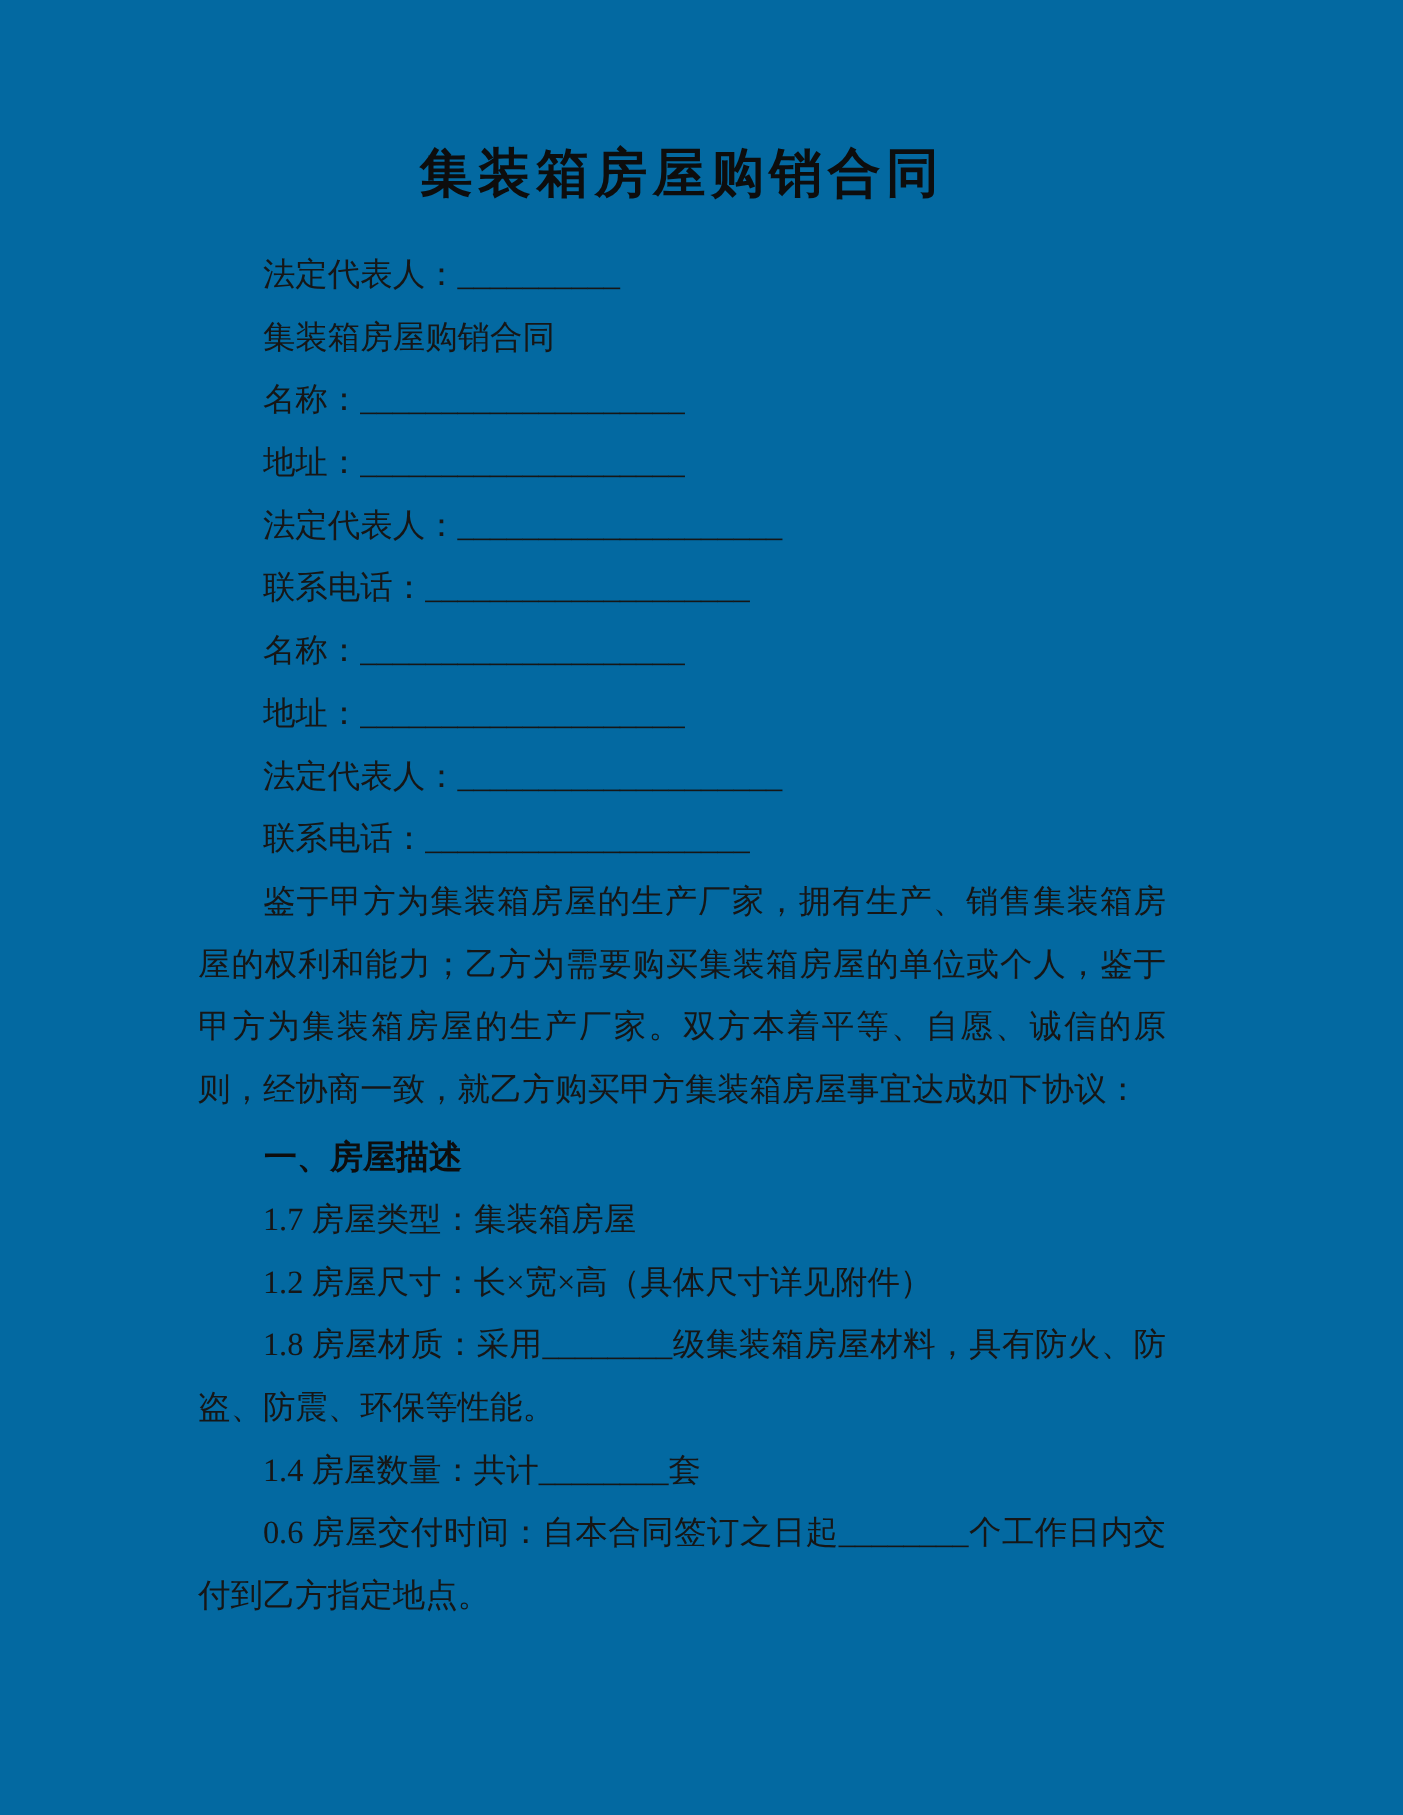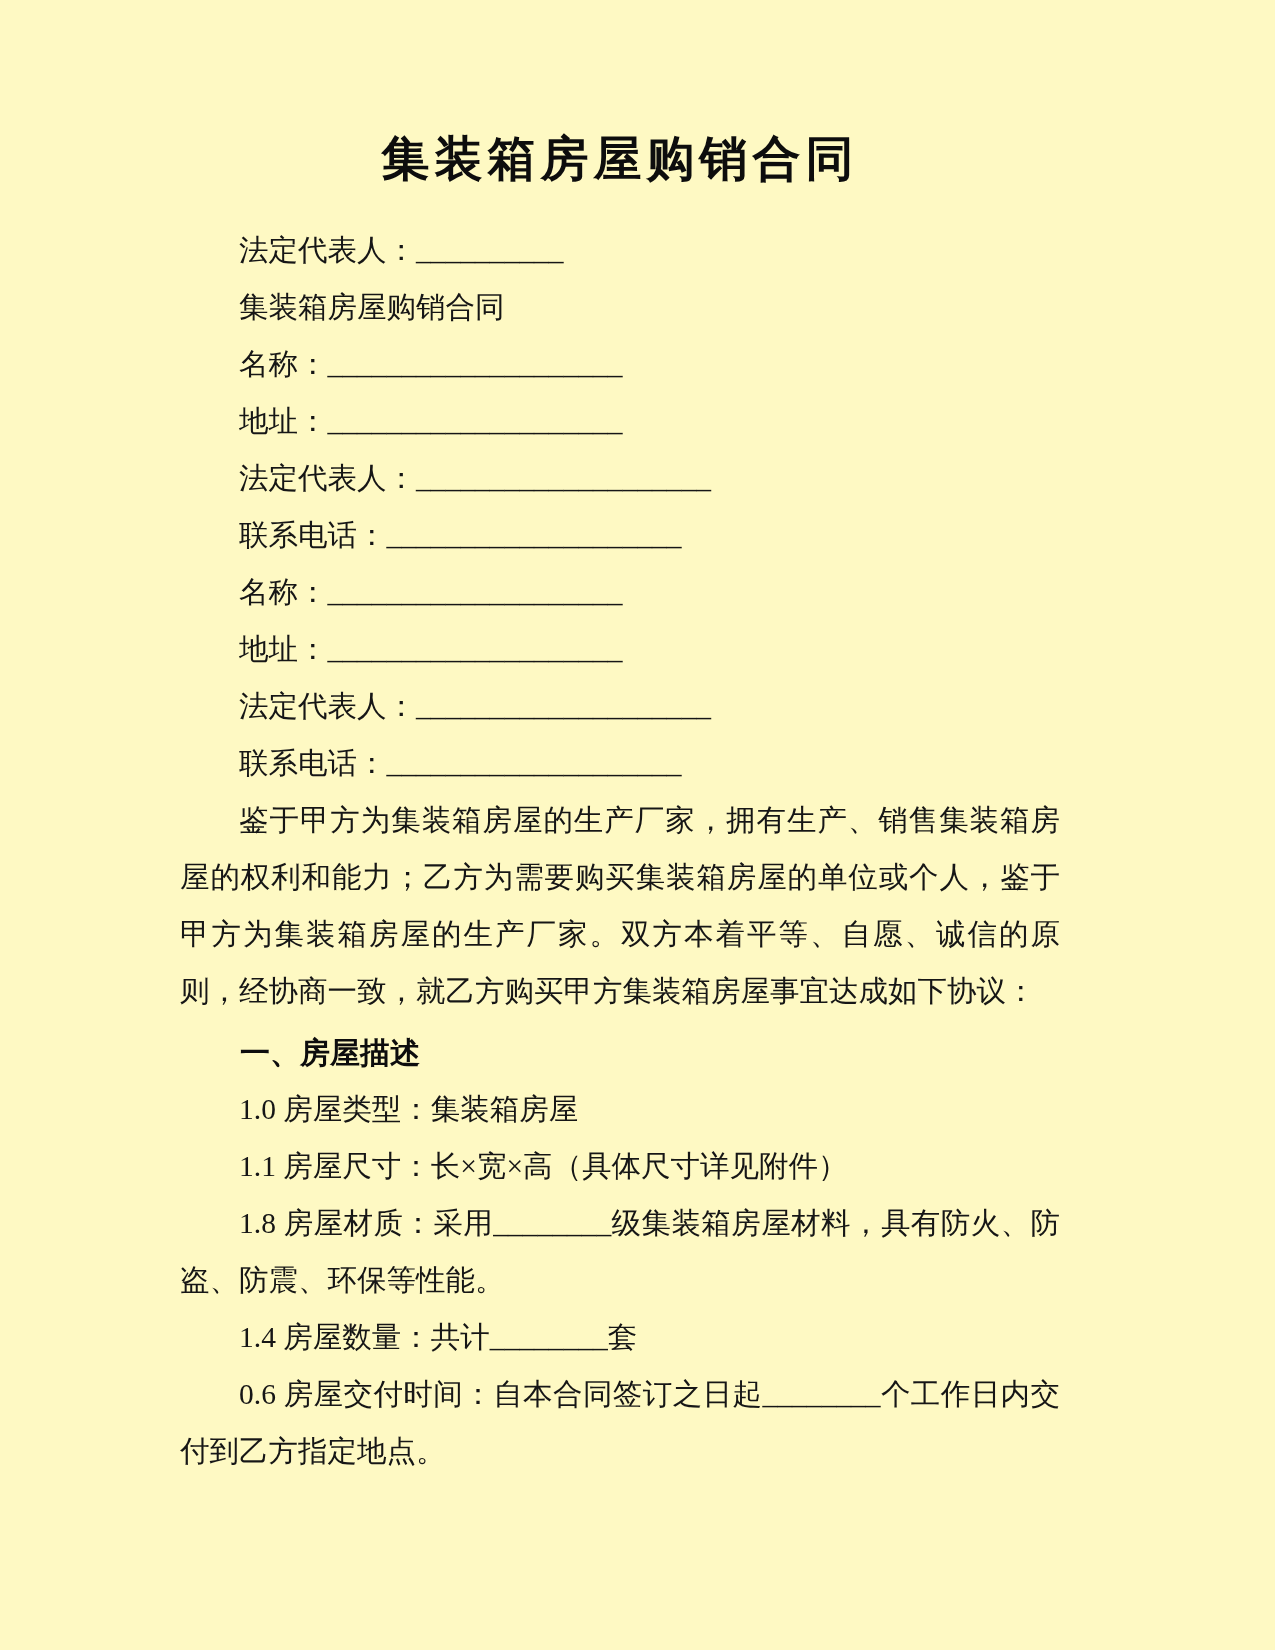--- a/index.html
+++ b/index.html
@@ -12,21 +12,21 @@
     height: 1650px;
     overflow: hidden;
     color: #161616;
     font-family: "Liberation Serif", "DejaVu Serif", serif;
   }
   .page {
     box-sizing: border-box;
     width: 1275px;
     height: 1650px;
     padding: 128px 215px 63px 180px;
-    background: #fef9c3;
+    background: #0369a1;
   }
   .doc-title {
     font-size: 48px;
     line-height: 62px;
     font-weight: bold;
     text-align: center;
     letter-spacing: 5px;
     margin: 0 0 32px 0;
     color: #0d0d0d;
   }
@@ -70,19 +70,19 @@
 
   <p class="line">名称：____________________</p>
   <p class="line">地址：____________________</p>
   <p class="line">法定代表人：____________________</p>
   <p class="line">联系电话：____________________</p>
 
   <p class="para">鉴于甲方为集装箱房屋的生产厂家，拥有生产、销售集装箱房屋的权利和能力；乙方为需要购买集装箱房屋的单位或个人，鉴于甲方为集装箱房屋的生产厂家。双方本着平等、自愿、诚信的原则，经协商一致，就乙方购买甲方集装箱房屋事宜达成如下协议：</p>
 
   <h2 class="section-heading">一、房屋描述</h2>
 
-  <p class="clause">1.0 房屋类型：集装箱房屋</p>
-  <p class="clause">1.1 房屋尺寸：长×宽×高（具体尺寸详见附件）</p>
+  <p class="clause">1.7 房屋类型：集装箱房屋</p>
+  <p class="clause">1.2 房屋尺寸：长×宽×高（具体尺寸详见附件）</p>
   <p class="clause">1.8 房屋材质：采用________级集装箱房屋材料，具有防火、防盗、防震、环保等性能。</p>
   <p class="clause">1.4 房屋数量：共计________套</p>
   <p class="clause">0.6 房屋交付时间：自本合同签订之日起________个工作日内交付到乙方指定地点。</p>
 
 </div>
 
 </body></html>

